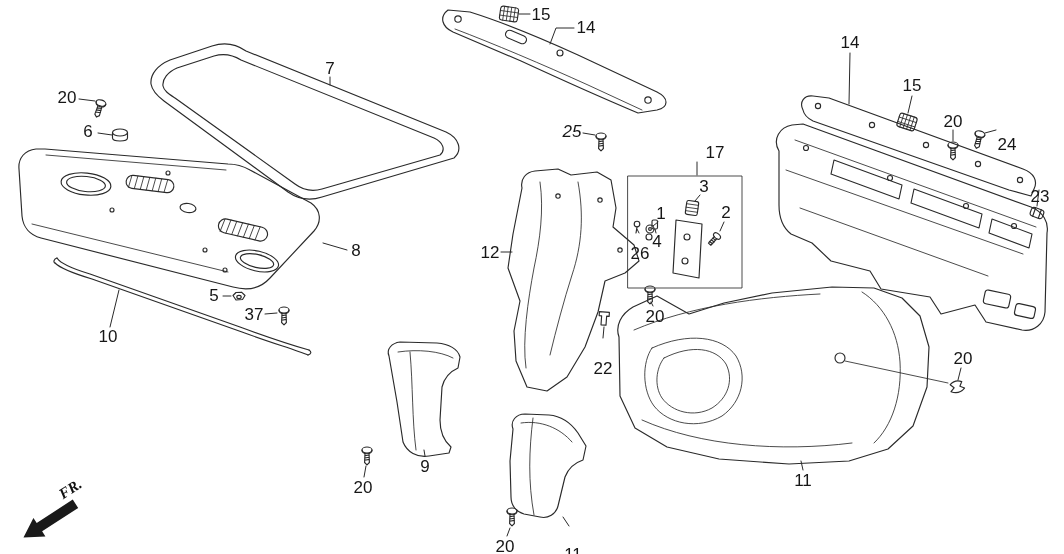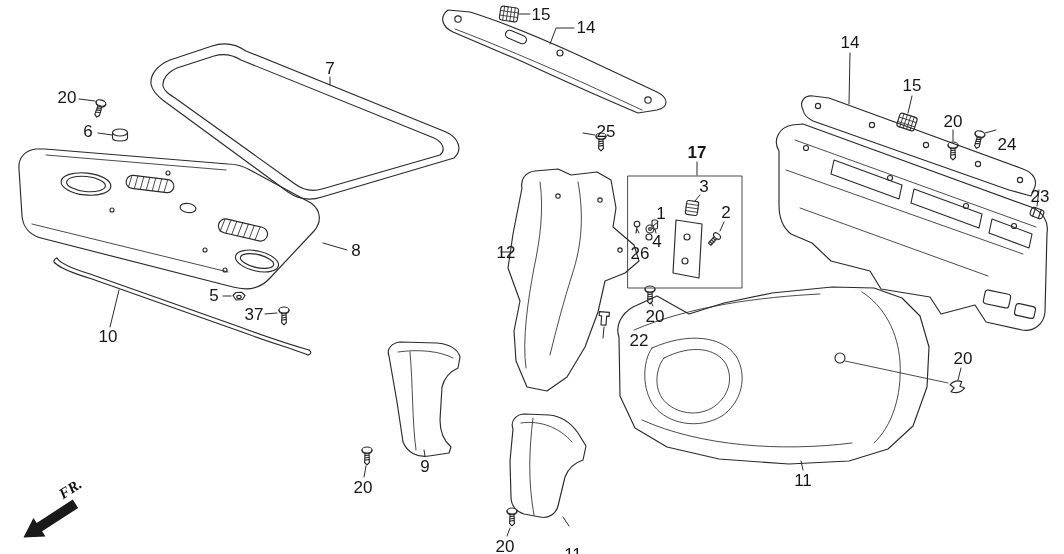--- a/index.html
+++ b/index.html
@@ -239,33 +239,33 @@
       <div class="callout" style="left: 67px; top: 97px;">20</div>
       <div class="callout" style="left: 88px; top: 131px;">6</div>
       <div class="callout" style="left: 330px; top: 68px;">7</div>
       <div class="callout" style="left: 541px; top: 14px;">15</div>
       <div class="callout" style="left: 586px; top: 27px;">14</div>
       <div class="callout" style="left: 850px; top: 42px;">14</div>
       <div class="callout" style="left: 912px; top: 85px;">15</div>
       <div class="callout" style="left: 953px; top: 121px;">20</div>
       <div class="callout" style="left: 1007px; top: 128px; margin-top: 16px;">24</div>
       <div class="callout" style="left: 1040px; top: 196px;">23</div>
-      <div class="callout" style="left: 606px; top: 131px;">25</div>
-      <div class="callout" style="left: 697px; top: 152px; font-weight: bold;">17</div>
+      <div class="callout" style="left: 572px; top: 131px; font-style: italic;">25</div>
+      <div class="callout" style="left: 715px; top: 152px;">17</div>
       <div class="callout" style="left: 704px; top: 186px;">3</div>
       <div class="callout" style="left: 661px; top: 213px;">1</div>
       <div class="callout" style="left: 726px; top: 212px;">2</div>
       <div class="callout" style="left: 640px; top: 241px; margin-top: 12px;">26</div>
       <div class="callout" style="left: 657px; top: 241px;">4</div>
-      <div class="callout" style="left: 490px; top: 252px; margin-left: 16px;">12</div>
+      <div class="callout" style="left: 490px; top: 252px;">12</div>
       <div class="callout" style="left: 356px; top: 250px;">8</div>
       <div class="callout" style="left: 214px; top: 295px;">5</div>
       <div class="callout" style="left: 254px; top: 314px;">37</div>
       <div class="callout" style="left: 108px; top: 336px;">10</div>
-      <div class="callout" style="left: 603px; top: 340px; margin-left: 36px;">22</div>
+      <div class="callout" style="left: 603px; top: 368px;">22</div>
       <div class="callout" style="left: 655px; top: 316px;">20</div>
       <div class="callout" style="left: 425px; top: 466px;">9</div>
       <div class="callout" style="left: 363px; top: 487px;">20</div>
       <div class="callout" style="left: 573px; top: 554px;">11</div>
       <div class="callout" style="left: 505px; top: 546px;">20</div>
       <div class="callout" style="left: 803px; top: 480px;">11</div>
       <div class="callout" style="left: 963px; top: 358px;">20</div>
     </div>
 </div>
 

